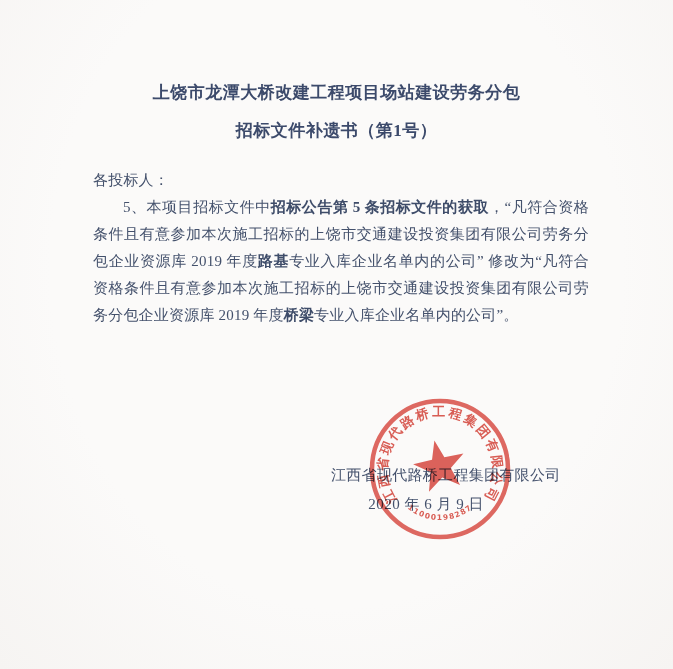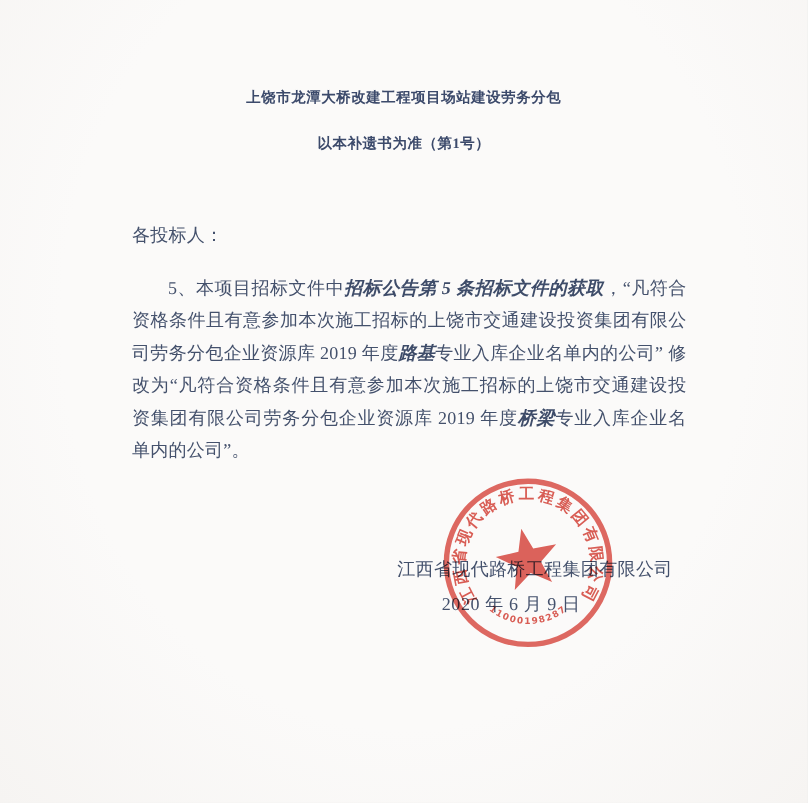--- a/index.html
+++ b/index.html
@@ -9,43 +9,43 @@
     height: 669px;
     margin: 0 auto;
     background: #faf9f7;
     background-image: radial-gradient(ellipse at 50% 40%, #fbfaf9 60%, #f6f4f2 100%);
     font-family: "Liberation Serif", "DejaVu Serif", serif;
     color: #42506b;
     overflow: hidden;
   }
   .title {
     position: absolute;
-    top: 62px; left: 0;
+    top: 74px; left: 0;
     width: 673px;
     text-align: center;
     font-weight: bold;
-    font-size: 12px;
+    font-size: 17px;
     line-height: 38px;
     color: #3c4a6b;
     letter-spacing: 0.5px;
   }
   .doc-body {
     position: absolute;
     top: 167px; left: 93px;
     width: 496px;
     font-size: 15px;
     line-height: 27px;
     text-align: justify;
     letter-spacing: 0.2px;
     color: #44516c;
   }
-  .doc-body p { margin: 17px; }
+  .doc-body p { margin: 0; }
   .para-gap { margin-top: 3px; }
   .indent { text-indent: 2em; }
-  .doc-body b { font-weight: bold; color: #3e4c69; font-style: italic; }
+  .doc-body b { font-weight: bold; color: #3e4c69; }
   .signature {
     position: absolute;
     top: 466px; left: 331px;
     width: 224px;
     font-size: 15px;
     line-height: 18px;
     color: #44516c;
   }
   .signature .company { white-space: nowrap; letter-spacing: 0.3px; }
   .signature .date {
@@ -76,21 +76,21 @@
     font-weight: bold;
   }
 </style>
 </head>
 <body>
 
 <div class="page">
 
   <div class="title">
     <div class="title-line">上饶市龙潭大桥改建工程项目场站建设劳务分包</div>
-    <div class="title-line">以本补遗书为准（第1号）</div>
+    <div class="title-line">招标文件补遗书（第1号）</div>
   </div>
 
   <div class="doc-body">
     <p class="salutation">各投标人：</p>
     <p class="indent para-gap"><span>5、本项目招标文件中</span><b>招标公告第 5 条招标文件的获取</b><span>，“凡符合资格条件且有意参加本次施工招标的上饶市交通建设投资集团有限公司劳务分包企业资源库 2019 年度</span><b>路基</b><span>专业入库企业名单内的公司” 修改为“凡符合资格条件且有意参加本次施工招标的上饶市交通建设投资集团有限公司劳务分包企业资源库 2019 年度</span><b>桥梁</b><span>专业入库企业名单内的公司”。</span></p>
   </div>
 
   <div class="signature">
     <div class="company">江西省现代路桥工程集团有限公司</div>
     <div class="date">2020 年 6 月 9 日</div>

